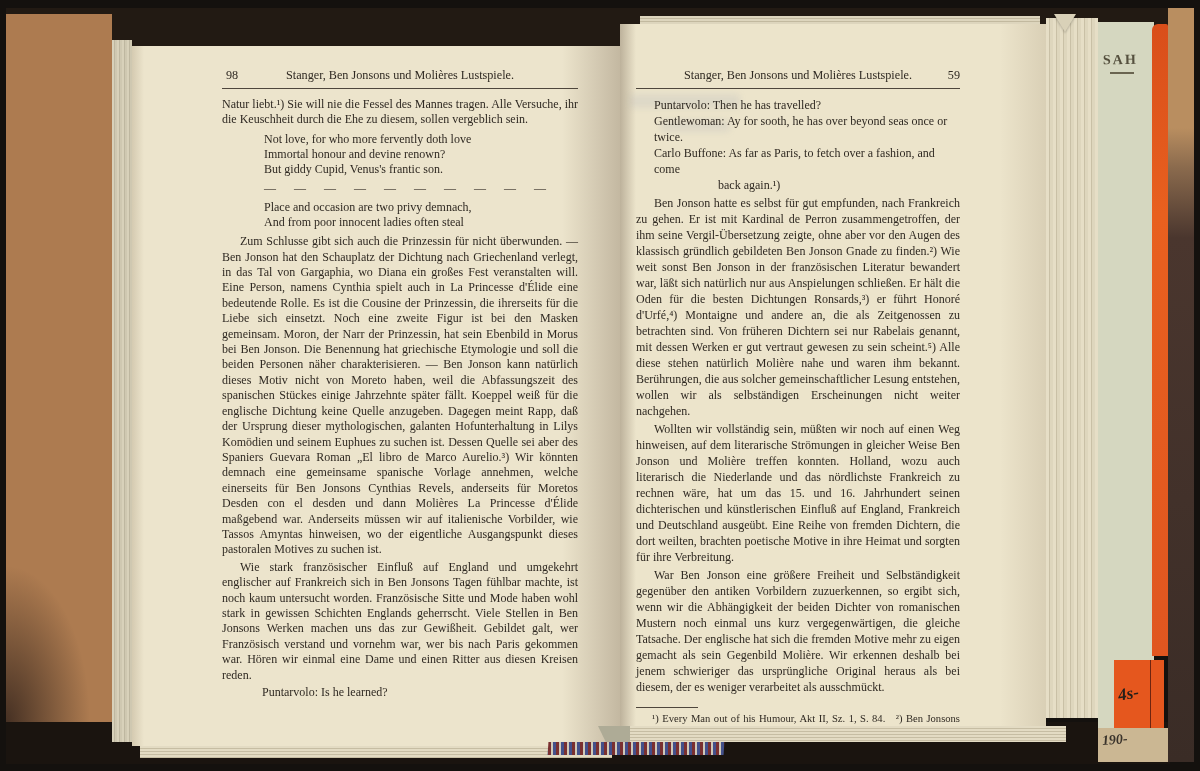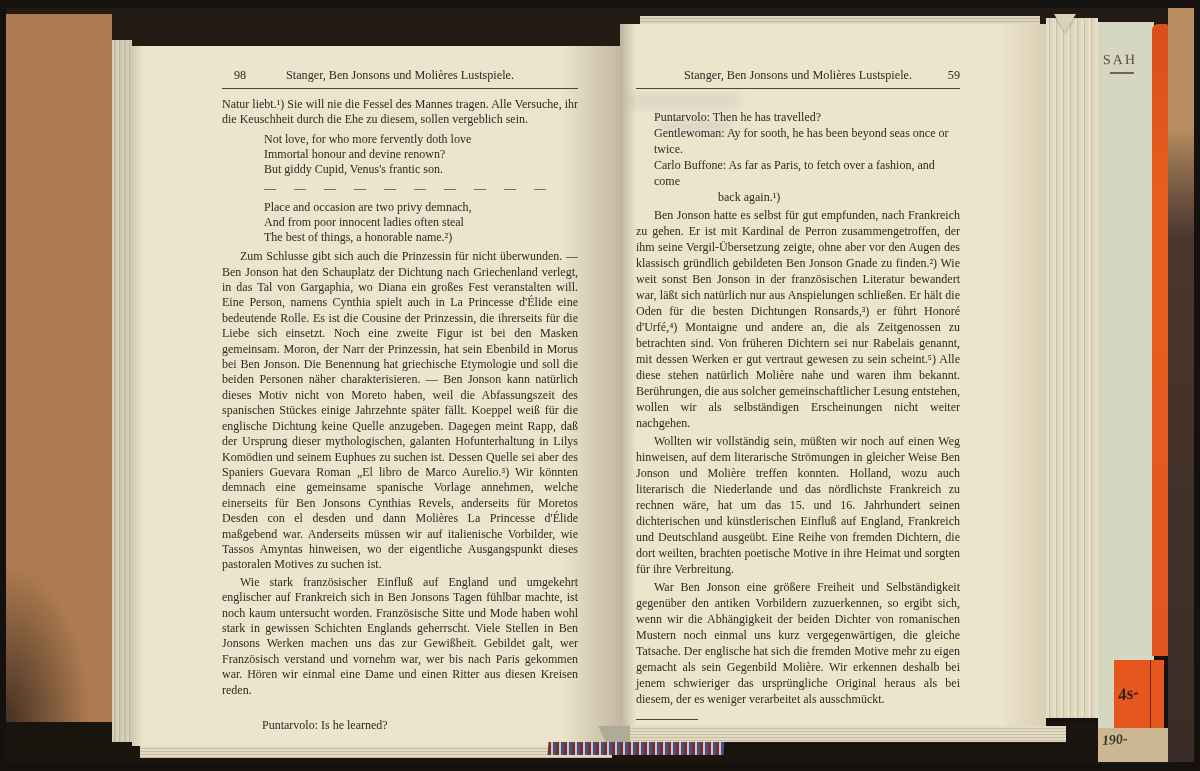--- a/index.html
+++ b/index.html
@@ -23,21 +23,21 @@
   .edge-bottom-right{position:absolute;left:630px;top:726px;width:436px;height:16px;
       background:repeating-linear-gradient(180deg,#e3dbc3 0 2px,#c6bda3 2px 3px);}
   .edge-top-right{position:absolute;left:640px;top:16px;width:400px;height:8px;
       background:repeating-linear-gradient(180deg,#ddd5bd 0 2px,#c2b99f 2px 3px);}
   .edges-right{position:absolute;left:1046px;top:18px;width:52px;height:700px;
       background:repeating-linear-gradient(90deg,#e6dec6 0 3px,#c9c0a6 3px 4px,#ded6bd 4px 7px);}
   .dogear{position:absolute;left:1054px;top:14px;width:0;height:0;
       border-top:18px solid #d9d1b8;border-left:11px solid transparent;border-right:11px solid transparent;
       filter:drop-shadow(0 1px 1px rgba(0,0,0,.25));}
   .endpaper{position:absolute;left:1098px;top:22px;width:56px;height:706px;background:#d5d7c0;}
-  .stamp{position:absolute;left:5px;top:30px;font-weight:normal;font-size:14px;letter-spacing:2px;
+  .stamp{position:absolute;left:5px;top:30px;font-weight:bold;font-size:14px;letter-spacing:2px;
       color:#55503e;transform:rotate(-1deg);}
   .stamp-underline{position:absolute;left:12px;top:50px;width:24px;border-top:2px solid #6a6450;}
   .orange-label{position:absolute;left:1114px;top:660px;width:50px;height:70px;background:#e5571e;}
   .orange-label .vline{position:absolute;right:13px;top:0;bottom:0;width:1.5px;background:#6e2410;}
   .handwriting{font-style:italic;font-weight:bold;color:#241f1a;}
   .label-text{position:absolute;left:4px;top:24px;font-size:17px;transform:rotate(-10deg);}
   .edge-tan{position:absolute;left:1098px;top:728px;width:72px;height:34px;background:#cbb793;}
   .year-text{position:absolute;left:4px;top:4px;font-size:14px;transform:rotate(-5deg);color:#3a332b;}
   .orange-strip{position:absolute;left:1152px;top:24px;width:16px;height:632px;
       background:linear-gradient(180deg,#d94e1a,#e8601f 30%,#e05620);border-radius:6px 2px 0 0;}
@@ -48,27 +48,27 @@
       transform:skewX(-4deg);}
   .gutter-fold{position:absolute;left:598px;top:726px;width:40px;height:18px;background:#aeab96;
       clip-path:polygon(0 0,100% 0,78% 100%,22% 100%);}
 
   
   .content{position:absolute;font-size:12px;line-height:15.4px;text-align:justify;}
   .page-left .content{left:90px;right:42px;top:22px;}
   .page-right .content{left:16px;right:86px;top:44px;line-height:16px;}
   .pg-header{position:relative;text-align:center;font-size:12.2px;line-height:15px;
       padding-bottom:5px;border-bottom:1px solid #4e463c;margin-bottom:8px;}
-  .pg-num-left{position:absolute;left:12px;top:0;}
+  .pg-num-left{position:absolute;left:4px;top:0;}
   .pg-num-right{position:absolute;right:0;top:0;}
   .para{margin:0 0 2px 0;}
   .para.indent{text-indent:18px;}
   .poem{margin:4px 0 4px 42px;text-align:left;line-height:15px;}
   .dash-row{margin:3px 0 3px 42px;text-align:left;word-spacing:13px;letter-spacing:1px;color:#3a332b;}
-  .dialogue{margin:20px 0 2px 40px;text-align:left;line-height:15.2px;}
+  .dialogue{margin:2px 0 2px 40px;text-align:left;line-height:15.2px;}
   .page-right .dialogue{margin-left:18px;line-height:16px;}
   .dialogue .hang{margin-left:64px;}
   .fn-rule{width:62px;border-top:1px solid #4e463c;margin:12px 0 4px 0;}
   .footnote{font-size:10.6px;line-height:13.6px;text-indent:16px;text-align:justify;margin:0;}
 
   
   .smudge{position:absolute;background:rgba(95,115,165,.10);filter:blur(3px);border-radius:4px;}
 </style>
 </head>
 <body>
@@ -90,42 +90,41 @@
       <p class="para">Natur liebt.¹) Sie will nie die Fessel des Mannes tragen. Alle Versuche, ihr die Keuschheit durch die Ehe zu diesem, sollen vergeblich sein.</p>
       <div class="poem">
         <div>Not love, for who more fervently doth love</div>
         <div>Immortal honour and devine renown?</div>
         <div>But giddy Cupid, Venus's frantic son.</div>
       </div>
       <div class="dash-row">— — — — — — — — — —</div>
       <div class="poem">
         <div>Place and occasion are two privy demnach,</div>
         <div>And from poor innocent ladies often steal</div>
-        <div>The best of things, a honorable name.²)</div>
       </div>
       <p class="para indent">Zum Schlusse gibt sich auch die Prinzessin für nicht überwunden. — Ben Jonson hat den Schauplatz der Dichtung nach Griechenland verlegt, in das Tal von Gargaphia, wo Diana ein großes Fest veranstalten will. Eine Person, namens Cynthia spielt auch in La Princesse d'Élide eine bedeutende Rolle. Es ist die Cousine der Prinzessin, die ihrerseits für die Liebe sich einsetzt. Noch eine zweite Figur ist bei den Masken gemeinsam. Moron, der Narr der Prinzessin, hat sein Ebenbild in Morus bei Ben Jonson. Die Benennung hat griechische Etymologie und soll die beiden Personen näher charakterisieren. — Ben Jonson kann natürlich dieses Motiv nicht von Moreto haben, weil die Abfassungszeit des spanischen Stückes einige Jahrzehnte später fällt. Koeppel weiß für die englische Dichtung keine Quelle anzugeben. Dagegen meint Rapp, daß der Ursprung dieser mythologischen, galanten Hofunterhaltung in Lilys Komödien und seinem Euphues zu suchen ist. Dessen Quelle sei aber des Spaniers Guevara Roman „El libro de Marco Aurelio.³) Wir könnten demnach eine gemeinsame spanische Vorlage annehmen, welche einerseits für Ben Jonsons Cynthias Revels, anderseits für Moretos Desden con el desden und dann Molières La Princesse d'Élide maßgebend war. Anderseits müssen wir auf italienische Vorbilder, wie Tassos Amyntas hinweisen, wo der eigentliche Ausgangspunkt dieses pastoralen Motives zu suchen ist.</p>
       <p class="para indent">Wie stark französischer Einfluß auf England und umgekehrt englischer auf Frankreich sich in Ben Jonsons Tagen fühlbar machte, ist noch kaum untersucht worden. Französische Sitte und Mode haben wohl stark in gewissen Schichten Englands geherrscht. Viele Stellen in Ben Jonsons Werken machen uns das zur Gewißheit. Gebildet galt, wer Französisch verstand und vornehm war, wer bis nach Paris gekommen war. Hören wir einmal eine Dame und einen Ritter aus diesen Kreisen reden.</p>
       <div class="dialogue">
         <div>Puntarvolo: Is he learned?</div>
       </div>
 
     </div>
   </div>
 
   <div class="page page-right">
     <div class="smudge" style="left:10px;top:70px;width:110px;height:14px;"></div>
     <div class="smudge" style="left:40px;top:96px;width:70px;height:12px;"></div>
     <div class="content">
       <div class="pg-header">
         <span>Stanger, Ben Jonsons und Molières Lustspiele.</span>
         <span class="pg-num-right">59</span>
       </div>
       <div class="dialogue">
         <div>Puntarvolo: Then he has travelled?</div>
-        <div>Gentlewoman: Ay for sooth, he has been beyond seas once or twice.</div>
+        <div>Gentlewoman: Ay for sooth, he has over beyond seas once or twice.</div>
         <div>Carlo Buffone: As far as Paris, to fetch over a fashion, and come</div>
         <div class="hang">back again.¹)</div>
       </div>
       <p class="para indent">Ben Jonson hatte es selbst für gut empfunden, nach Frankreich zu gehen. Er ist mit Kardinal de Perron zusammengetroffen, der ihm seine Vergil-Übersetzung zeigte, ohne aber vor den Augen des klassisch gründlich gebildeten Ben Jonson Gnade zu finden.²) Wie weit sonst Ben Jonson in der französischen Literatur bewandert war, läßt sich natürlich nur aus Anspielungen schließen. Er hält die Oden für die besten Dichtungen Ronsards,³) er führt Honoré d'Urfé,⁴) Montaigne und andere an, die als Zeitgenossen zu betrachten sind. Von früheren Dichtern sei nur Rabelais genannt, mit dessen Werken er gut vertraut gewesen zu sein scheint.⁵) Alle diese stehen natürlich Molière nahe und waren ihm bekannt. Berührungen, die aus solcher gemeinschaftlicher Lesung entstehen, wollen wir als selbständigen Erscheinungen nicht weiter nachgehen.</p>
       <p class="para indent">Wollten wir vollständig sein, müßten wir noch auf einen Weg hinweisen, auf dem literarische Strömungen in gleicher Weise Ben Jonson und Molière treffen konnten. Holland, wozu auch literarisch die Niederlande und das nördlichste Frankreich zu rechnen wäre, hat um das 15. und 16. Jahrhundert seinen dichterischen und künstlerischen Einfluß auf England, Frankreich und Deutschland ausgeübt. Eine Reihe von fremden Dichtern, die dort weilten, brachten poetische Motive in ihre Heimat und sorgten für ihre Verbreitung.</p>
       <p class="para indent">War Ben Jonson eine größere Freiheit und Selbständigkeit gegenüber den antiken Vorbildern zuzuerkennen, so ergibt sich, wenn wir die Abhängigkeit der beiden Dichter von romanischen Mustern noch einmal uns kurz vergegenwärtigen, die gleiche Tatsache. Der englische hat sich die fremden Motive mehr zu eigen gemacht als sein Gegenbild Molière. Wir erkennen deshalb bei jenem schwieriger das ursprüngliche Original heraus als bei diesem, der es weniger verarbeitet als ausschmückt.</p>
       <div class="fn-rule"></div>
       <p class="footnote">¹) Every Man out of his Humour, Akt II, Sz. 1, S. 84.&nbsp;&nbsp;&nbsp;²) Ben Jonsons Conversations III, 473.&nbsp;&nbsp;&nbsp;³) Das. Ronsard 1524–1585.&nbsp;&nbsp;&nbsp;⁴) The New Inn, Akt III, Sz. 2, S. 367 a D'Urfé 1567–1622.&nbsp;&nbsp;&nbsp;⁵) s. Every Man out of his Humour, Akt I, Sz. 1, S. 70 Anm. Jonson was a diligent reader of Rabelais, and has numberless allusions to him.</p>
 
     </div>

